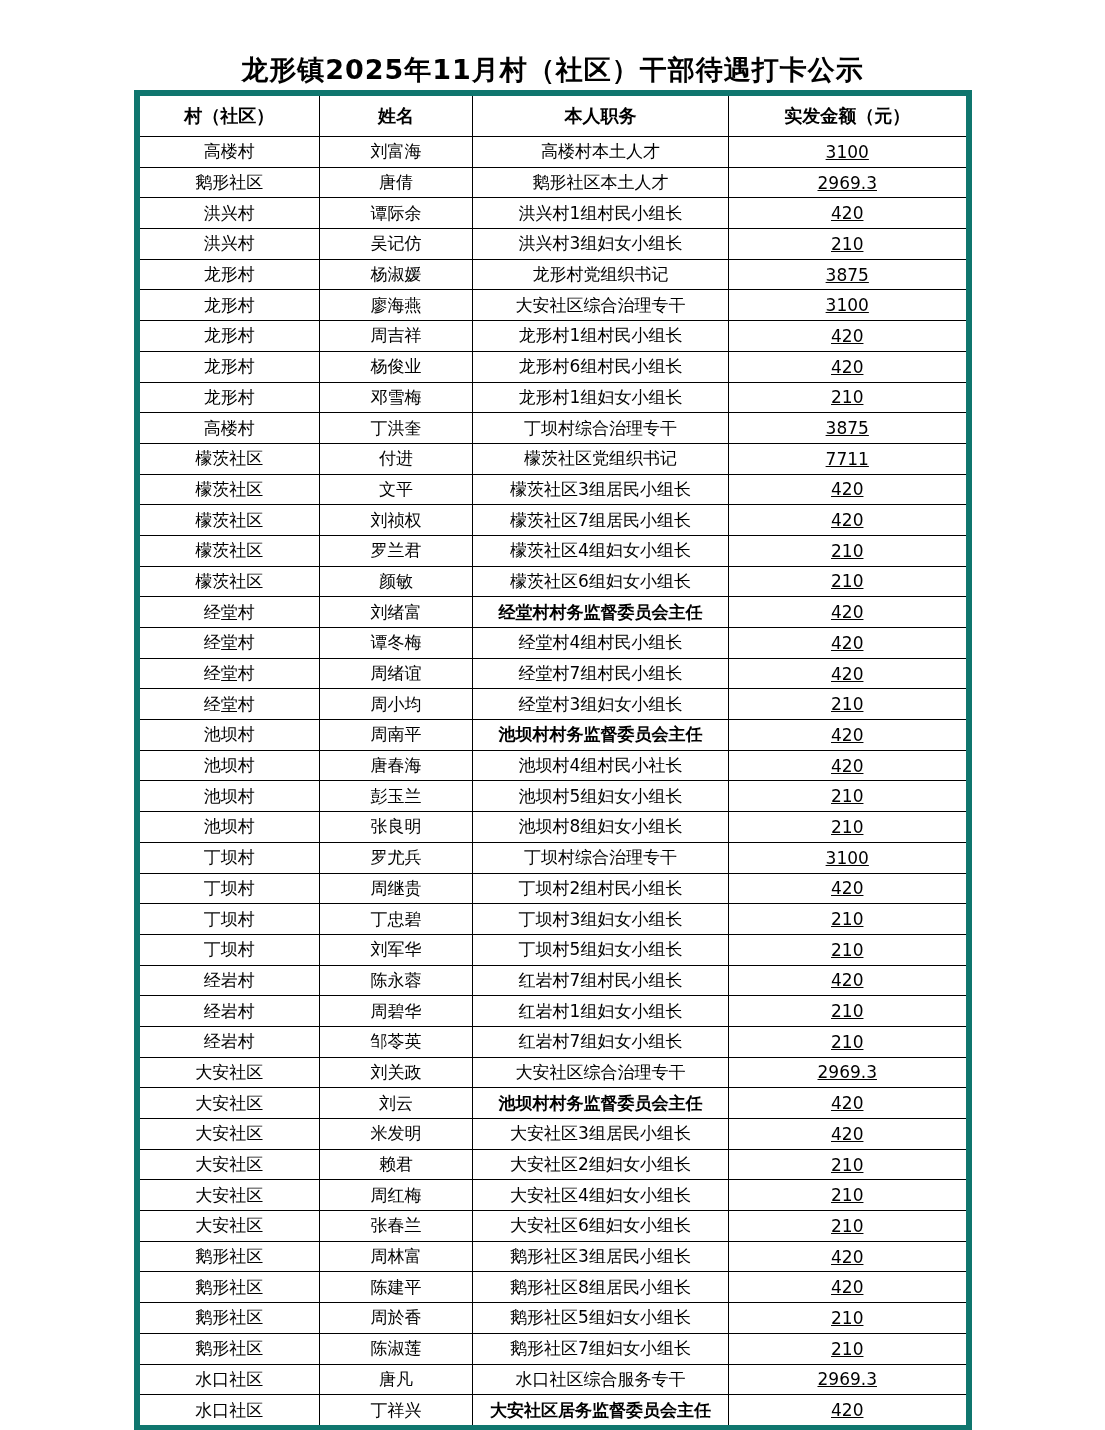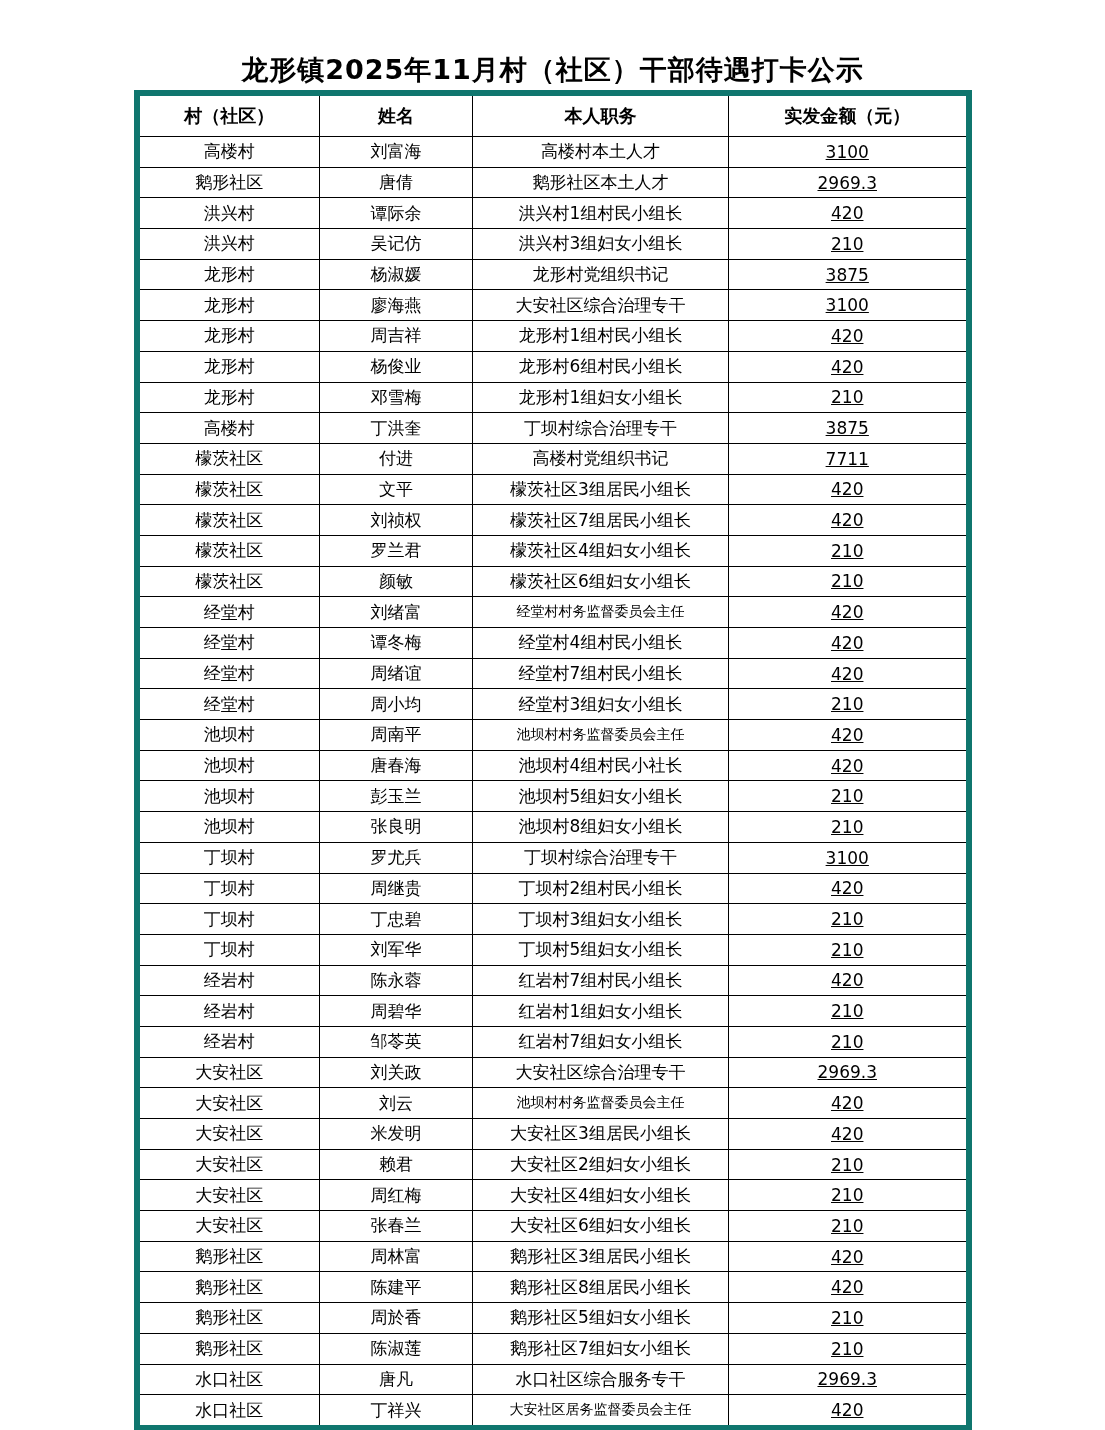--- a/index.html
+++ b/index.html
@@ -56,21 +56,22 @@
   col.c-village { width: 183px; }
   col.c-name    { width: 153px; }
   col.c-pos     { width: 256px; }
   col.c-amt     { width: 240px; }
   td.amount-cell {
     font-family: "Liberation Serif", "DejaVu Serif", serif;
     font-size: 18px;
     text-decoration: underline;
   }
   td.position-cell.long {
-    font-size: 14px;
+    font-size: 17px;
+    font-weight: bold;
   }
 </style>
 </head>
 <body>
 
 <div class="page">
   <h1 class="title">龙形镇2025年11月村（社区）干部待遇打卡公示</h1>
   <table class="data-table">
     <colgroup>
       <col class="c-village">
@@ -143,21 +144,21 @@
         </tr>
         <tr>
           <td class="village-cell">高楼村</td>
           <td class="name-cell">丁洪奎</td>
           <td class="position-cell">丁坝村综合治理专干</td>
           <td class="amount-cell">3875</td>
         </tr>
         <tr>
           <td class="village-cell">檬茨社区</td>
           <td class="name-cell">付进</td>
-          <td class="position-cell">高楼村党组织书记</td>
+          <td class="position-cell">檬茨社区党组织书记</td>
           <td class="amount-cell">7711</td>
         </tr>
         <tr>
           <td class="village-cell">檬茨社区</td>
           <td class="name-cell">文平</td>
           <td class="position-cell">檬茨社区3组居民小组长</td>
           <td class="amount-cell">420</td>
         </tr>
         <tr>
           <td class="village-cell">檬茨社区</td>

